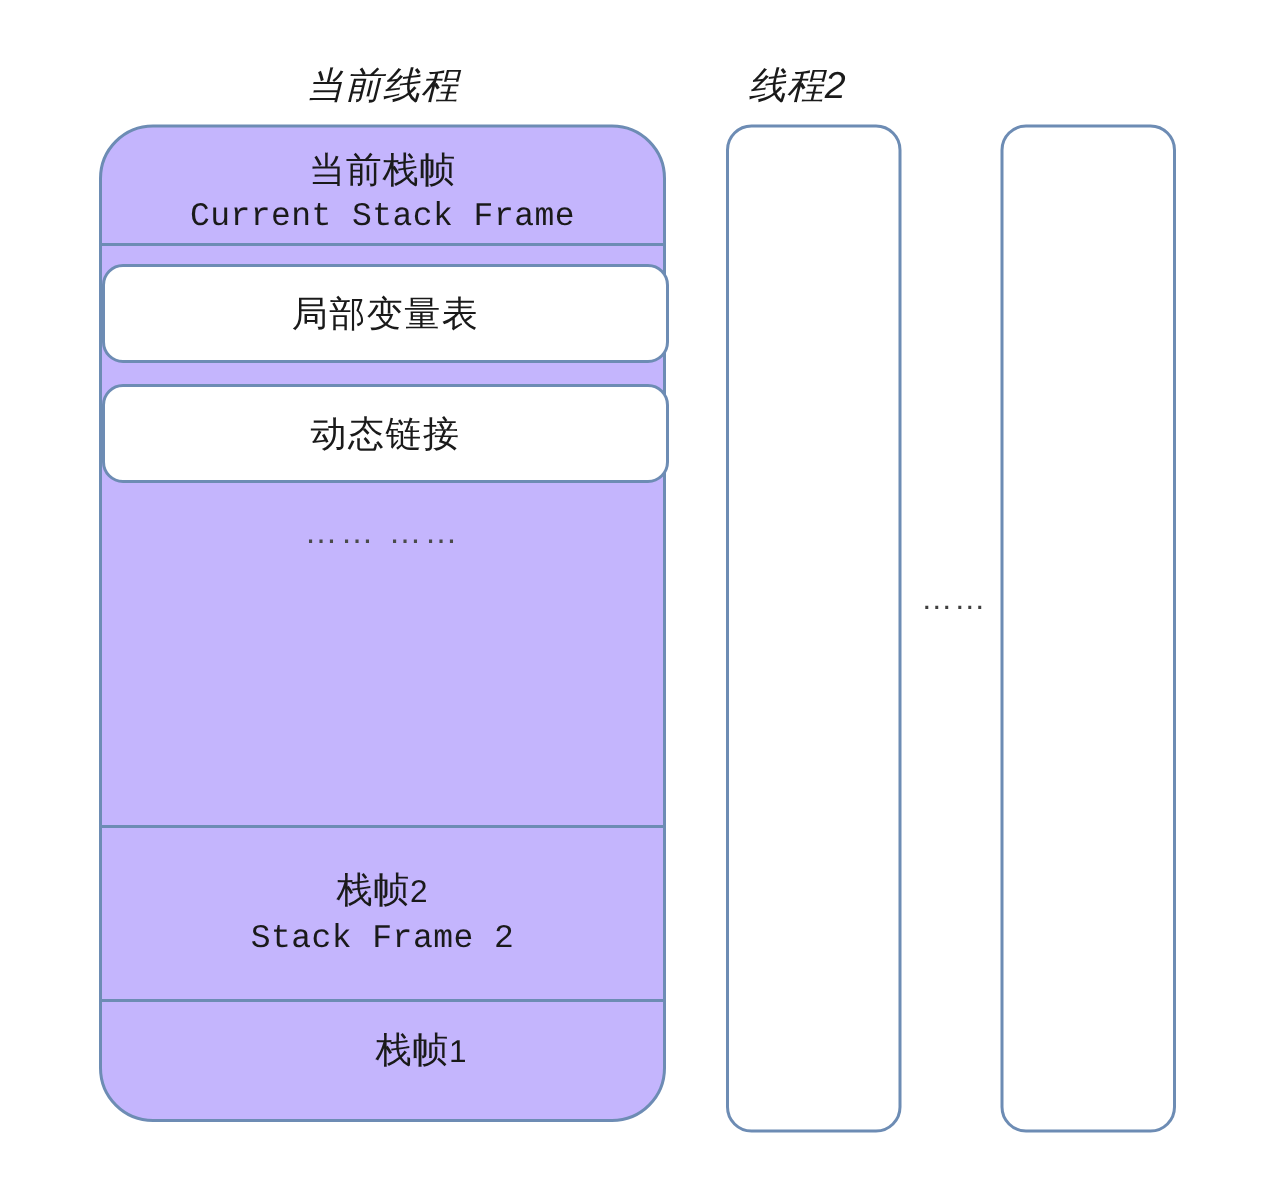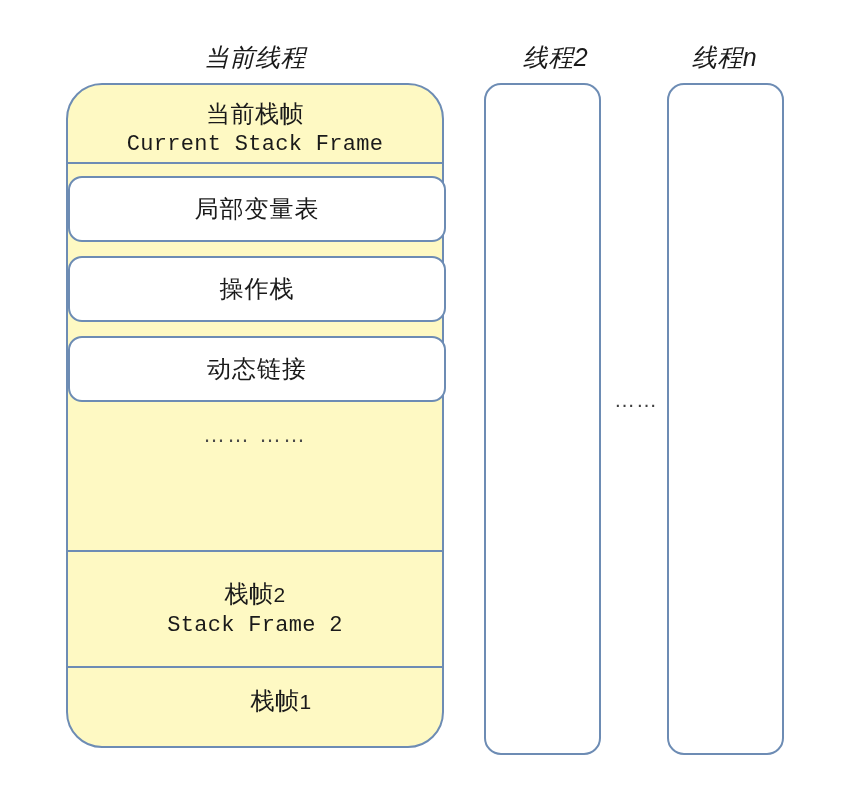--- a/index.html
+++ b/index.html
@@ -26,33 +26,33 @@
     position: absolute;
     text-align: center;
     font-size: 25px;
     line-height: 30px;
     color: #1a1a1a;
     white-space: nowrap;
     letter-spacing: 0.5px;
     font-style: italic;
   }
   #title-current-thread { left: 70px;  top: 42px;  width: 370px; }
-  #title-thread-2       { left: 498px; top: 42px;  width: 115px; }
+  #title-thread-2       { left: 474px; top: 42px;  width: 115px; }
   #title-thread-n       { left: 667px; top: 42px;  width: 115px; }
 
   
   .stack-container {
     position: absolute;
     left: 66px;
     top: 83px;
     width: 378px;
     height: 665px;
     border: 2px solid #6d8cb4;
     border-radius: 36px;
-    background: #fef9c3;
+    background: #c4b5fd;
     box-sizing: border-box;
   }
 
   .frame-row {
     position: absolute;
     left: 0;
     width: 100%;
     box-sizing: border-box;
     display: flex;
     flex-direction: column;
@@ -170,32 +170,30 @@
 </style>
 </head>
 <body>
 
 <div class="canvas">
 
   <div class="col-title" id="title-current-thread">当前线程</div>
 
   <div class="col-title" id="title-thread-2">线程2</div>
 
-  <div class="col-title" id="title-thread-n">线程n</div>
 
   <div class="stack-container">
 
     <div class="frame-row" id="row-current-frame">
       <div class="row-cn">当前栈帧</div>
       <div class="row-en">Current Stack Frame</div>
     </div>
 
     <div class="frame-row" id="row-frame-body">
       <div class="inner-box">局部变量表</div>
-      <div class="inner-box">操作栈</div>
       <div class="inner-box">动态链接</div>
       <div class="ellipsis-inline">…… ……</div>
     </div>
 
     <div class="frame-row" id="row-stack-frame-2">
       <div class="row-cn"><span>栈帧</span><span class="suffix-num">2</span></div>
       <div class="row-en">Stack Frame 2</div>
     </div>
 
     <div class="frame-row" id="row-stack-frame-1">

